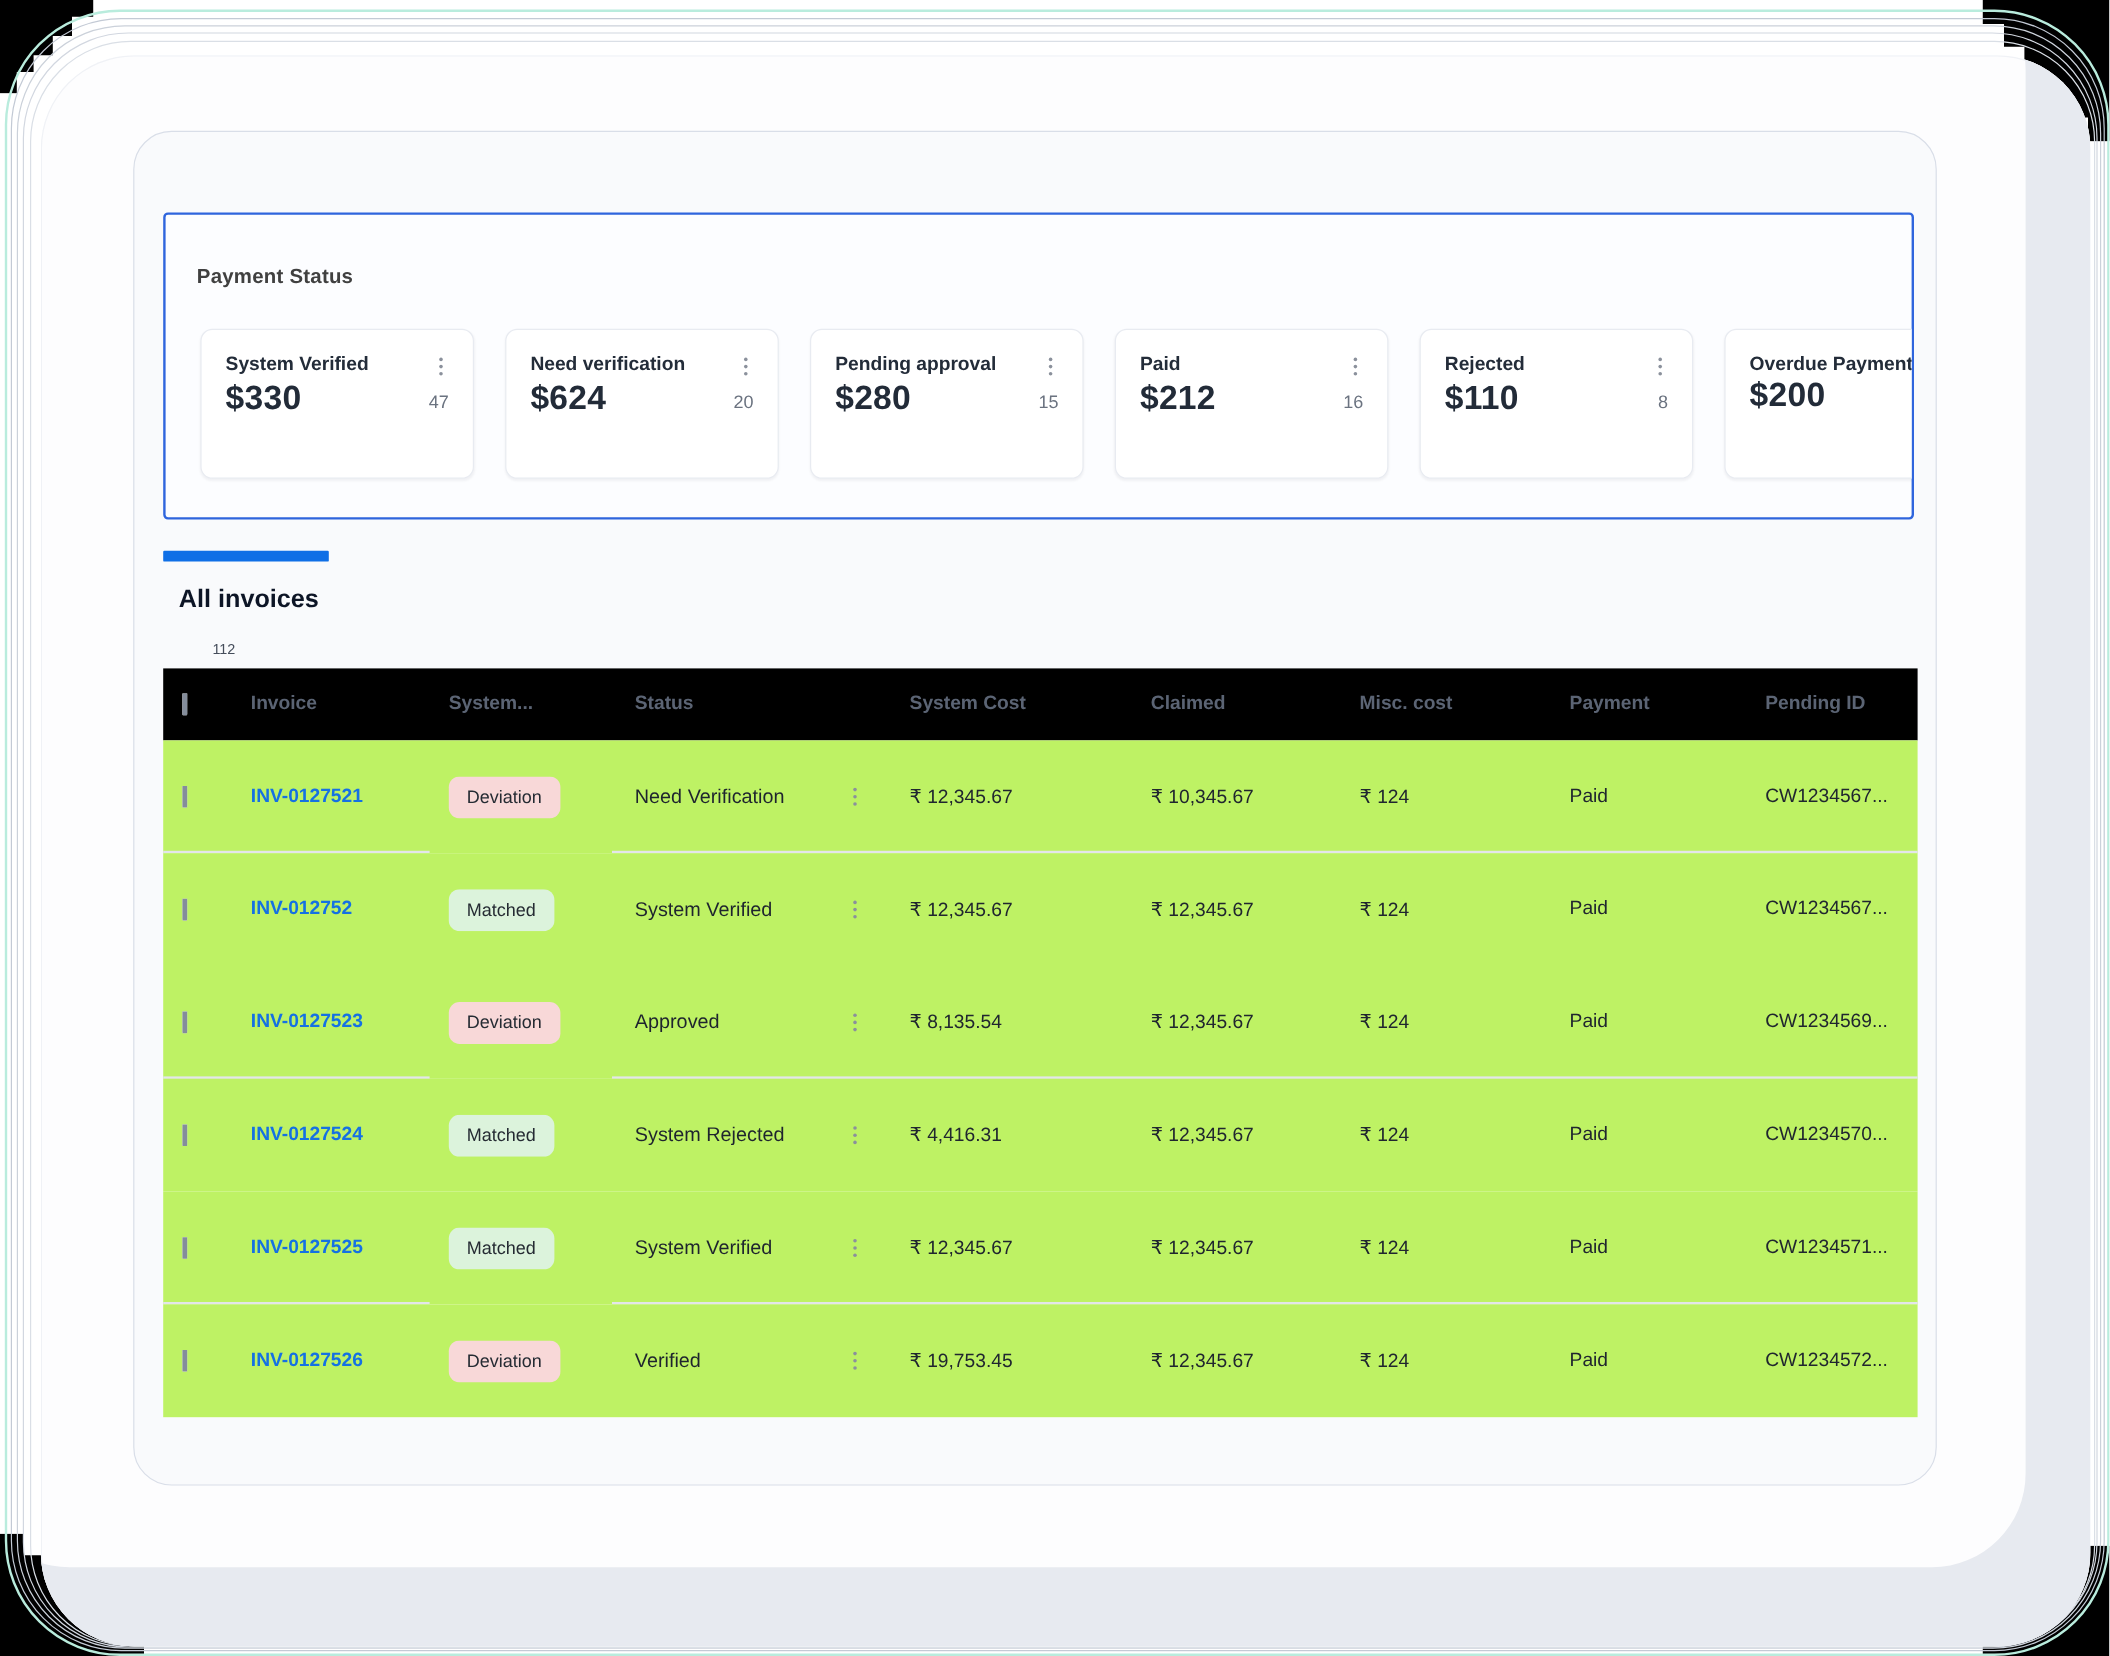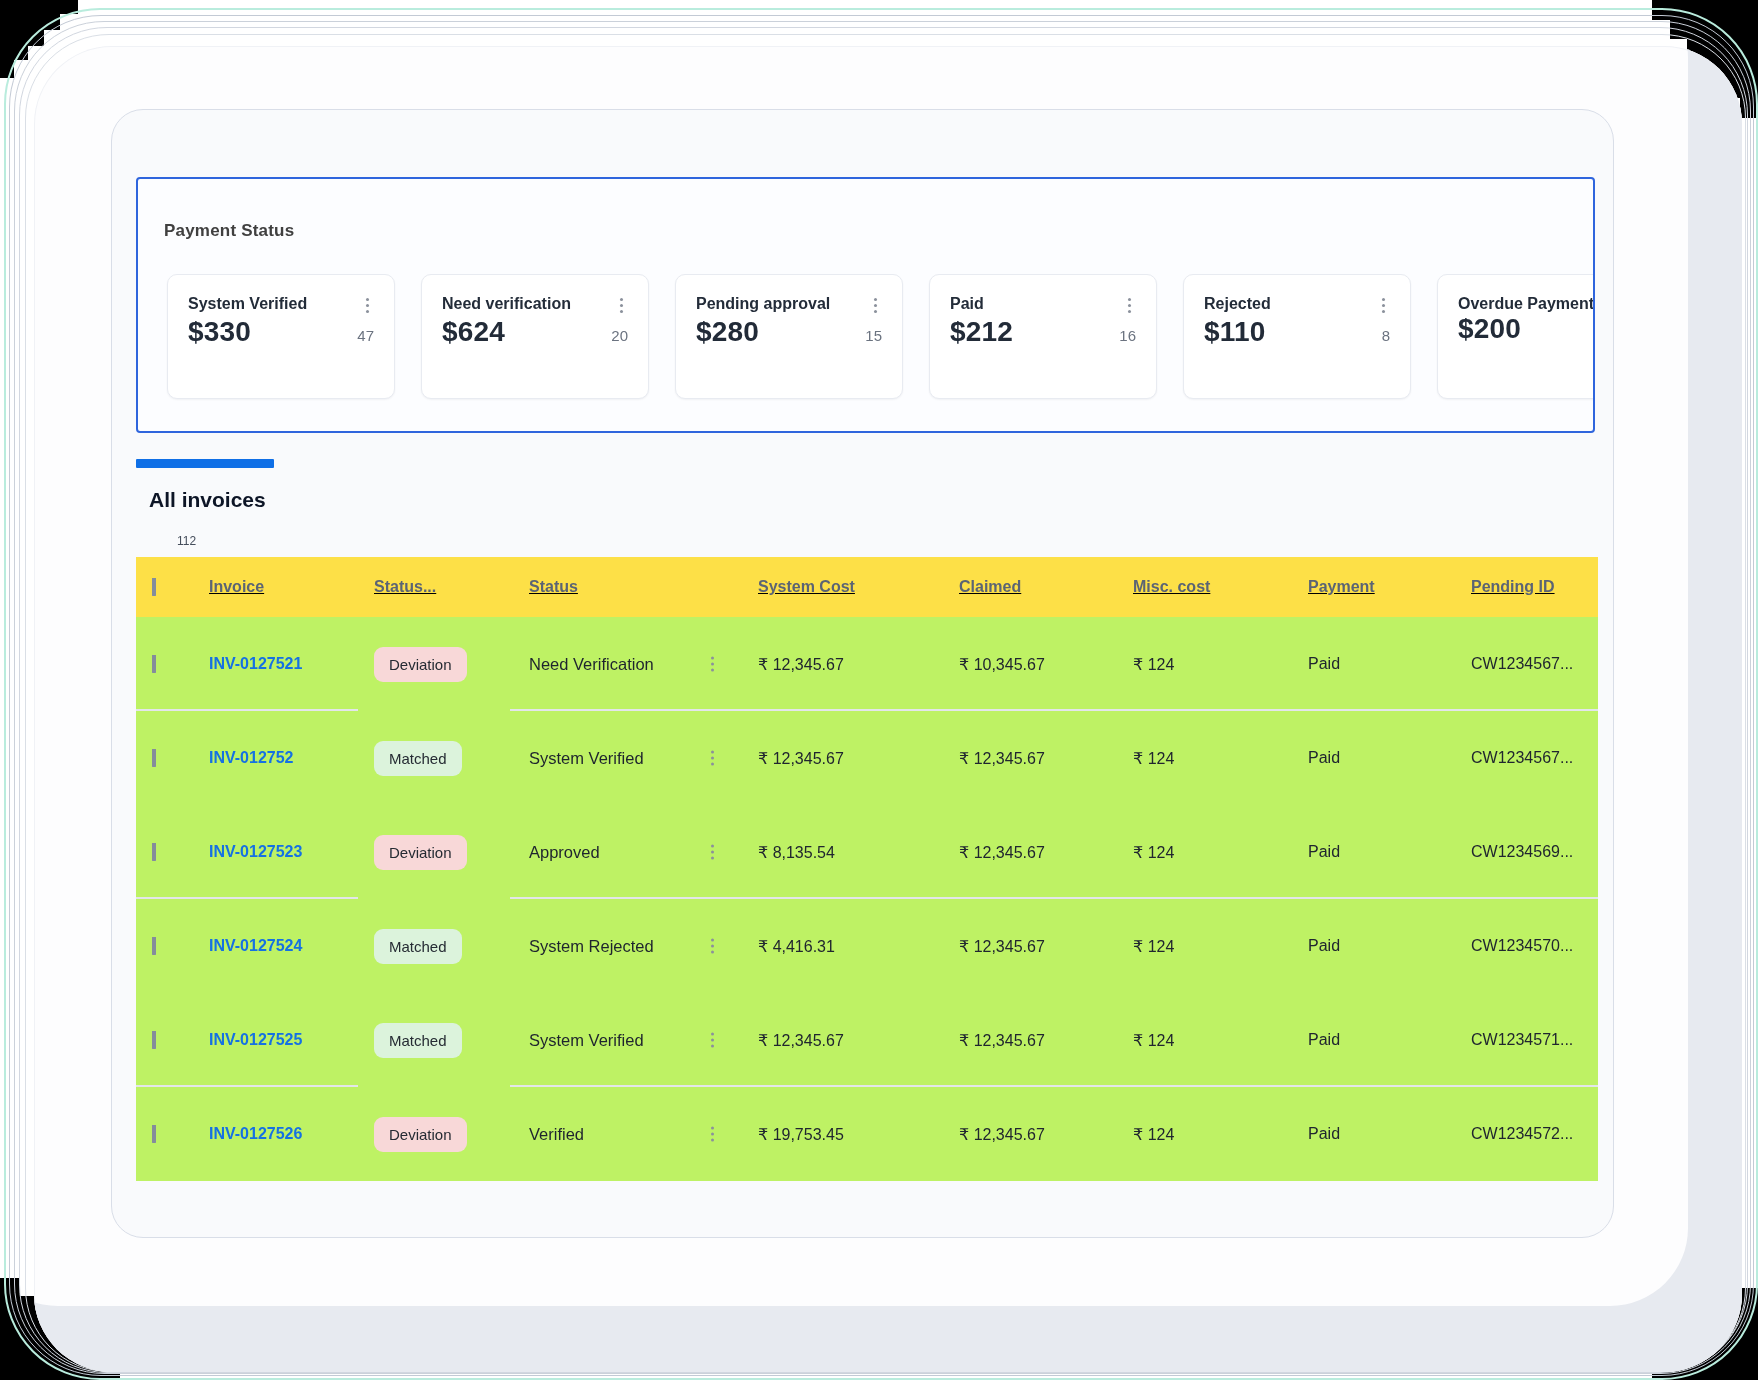--- a/index.html
+++ b/index.html
@@ -49,21 +49,21 @@
   .kebab i { width:3px; height:3px; border-radius:50%; background:#8b919c; }
 
   
   .tab-bar { position:absolute; left:24px; top:349px; width:138px; height:9px; background:#0f6fe6; border-radius:1px; }
   .sec-title { position:absolute; left:37px; top:378px; font-size:21px; font-weight:700; color:#0d1526; }
   .sec-count { position:absolute; left:37px; top:424px; font-size:12px; color:#454d5b;margin-left:28px; }
 
   
   .table { position:absolute; left:24px; top:447px; width:1462px; background:#ffffff; }
   .trow { display:grid; grid-template-columns:52px 165px 157px 248px 196px 179px 175px 162px 127px; align-items:center; }
-  .thead { height:60px; background:#fde047;text-decoration:underline; }
+  .thead { height:60px; background:#000000; }
   .thead .hcell { font-size:16px; font-weight:600; color:#5b6474; white-space:nowrap; overflow:hidden; }
   .tbody-row { height:94px; position:relative; background:#bef264; }
   .tbody-row.ruled::before { content:""; position:absolute; left:0; width:222px; bottom:0; height:2px; background:#e3e6ea; }
   .tbody-row.ruled::after  { content:""; position:absolute; left:374px; right:0; bottom:0; height:2px; background:#e3e6ea; }
 
   .cell { white-space:nowrap; overflow:hidden; }
   .c-check { padding-left:16px; }
   .c-invoice { padding-left:21px; }
   .c-badge { padding-left:21px; }
   .c-status { padding-left:19px; position:relative; }
@@ -181,21 +181,21 @@
   </div>
 
   <div class="tab-bar"></div>
   <div class="sec-title">All invoices</div>
   <div class="sec-count">112</div>
 
   <div class="table">
     <div class="trow thead">
       <div class="cell c-check"><span class="checkbox"></span></div>
       <div class="hcell c-invoice">Invoice</div>
-      <div class="hcell c-badge">Status...</div>
+      <div class="hcell c-badge">System...</div>
       <div class="hcell c-status">Status</div>
       <div class="hcell">System Cost</div>
       <div class="hcell c-claimed">Claimed</div>
       <div class="hcell">Misc. cost</div>
       <div class="hcell">Payment</div>
       <div class="hcell c-contract">Pending ID</div>
     </div>
 
     <div class="trow tbody-row ruled">
       <div class="cell c-check"><span class="checkbox"></span></div>

